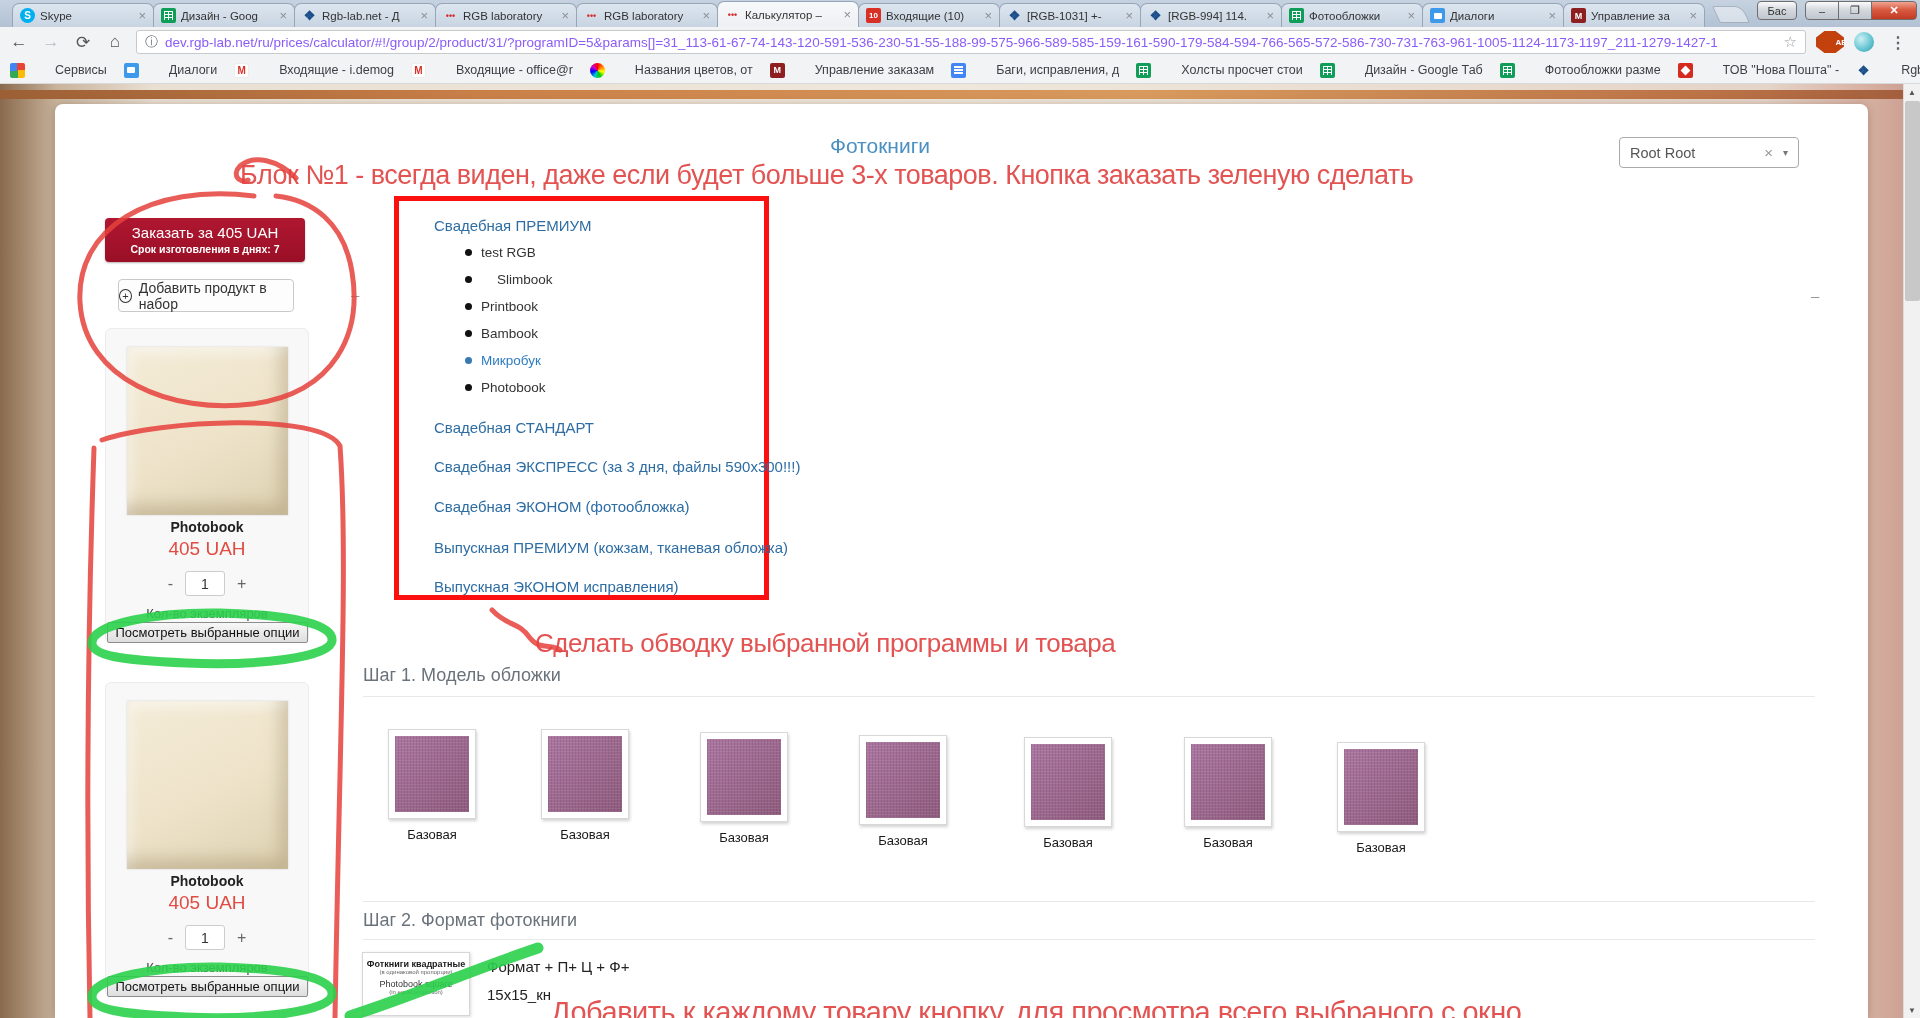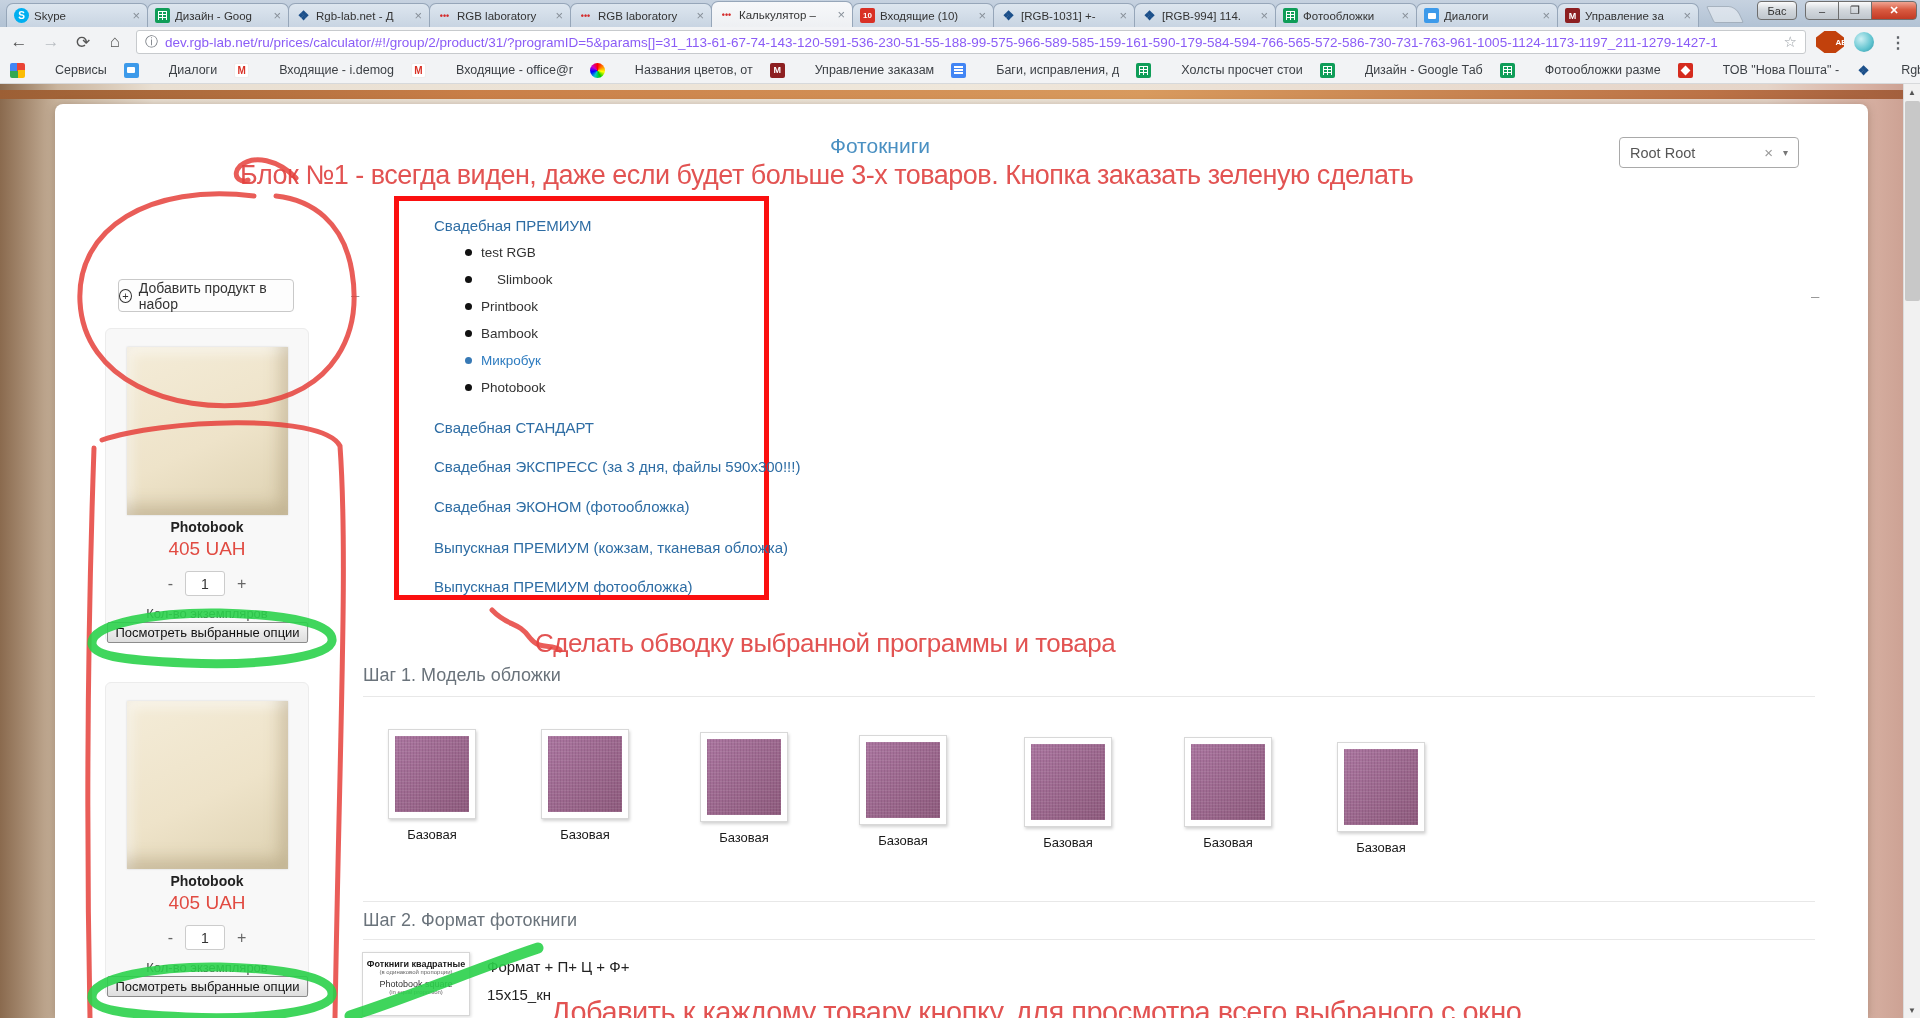--- a/index.html
+++ b/index.html
@@ -2,21 +2,21 @@
 <html><head>
 <meta charset="utf-8">
 <style>
   * { margin:0; padding:0; box-sizing:border-box; }
   body { font-family:"Liberation Sans", sans-serif; background:#888; }
   .screen { position:relative; width:1920px; height:1018px; overflow:hidden;
             font-family:"Liberation Sans", sans-serif; background:#e8e2d8; }
 
   
   .tabstrip { position:relative; height:27px; background:linear-gradient(#c6d2e0,#b2c2d4);
-              display:flex; align-items:flex-end; padding-left:6px; }
+              display:flex; align-items:flex-end; padding-left:12px; }
   .tab { height:24px; width:142px; display:flex; align-items:center; gap:5px; padding:0 7px;
          background:linear-gradient(#dde6ef,#c8d4e2); border:1px solid #96a6b9; border-bottom:none;
          border-radius:7px 7px 0 0; margin-right:-1px; font-size:11.5px; color:#333; }
   .tab.active { background:linear-gradient(#f7f8fa,#eef0f3); height:26px; z-index:2; }
   .tab-label { flex:1; white-space:nowrap; overflow:hidden; }
   .tab-close { color:#878f98; font-size:13px; padding-left:2px; }
   .newtab { width:30px; height:17px; background:rgba(255,255,255,.45); border:1px solid rgba(130,145,160,.6);
             border-radius:2px 8px 2px 2px; transform:skewX(25deg); margin:0 0 4px 12px; }
   .winctl { position:absolute; top:1px; right:3px; display:flex; z-index:10; }
   .winbtn { height:19px; border:1px solid #6e6e6e; background:linear-gradient(#fbfbfb,#d4d9de 45%,#bfc6cd);
@@ -301,20 +301,24 @@
     <div class="panel">
       <div class="pg-title">Фотокниги</div>
       <div class="note note1">Блок №1 - всегда виден, даже если будет больше 3-х товаров. Кнопка заказать зеленую сделать</div>
 
       <div class="rootsel">
         <span class="val">Root Root</span>
         <span class="clr">×</span>
         <span class="arr">▾</span>
       </div>
 
+      <div class="order-btn">
+        <div class="order-l1">Заказать за 405 UAH</div>
+        <div class="order-l2">Срок изготовления в днях: 7</div>
+      </div>
       <div class="add-btn">
         <span class="add-plus">+</span>
         <span>Добавить продукт в набор</span>
       </div>
 
       <div class="product-card" style="top:224px;">
         <div class="p-img"></div>
         <div class="p-name">Photobook</div>
         <div class="p-price">405 UAH</div>
         <div class="p-step">
@@ -350,21 +354,21 @@
         <span class="bullet" style="left:66px; top:129px;"></span>
         <div class="sub-item" style="left:82px; top:125px;">Bambook</div>
         <span class="bullet sel" style="left:66px; top:156px;"></span>
         <div class="sub-item sel" style="left:82px; top:152px;">Микробук</div>
         <span class="bullet" style="left:66px; top:183px;"></span>
         <div class="sub-item" style="left:82px; top:179px;">Photobook</div>
         <div class="prog-link" style="left:35px; top:218px;">Свадебная СТАНДАРТ</div>
         <div class="prog-link" style="left:35px; top:257px;">Свадебная ЭКСПРЕСС (за 3 дня, файлы 590x300!!!)</div>
         <div class="prog-link" style="left:35px; top:297px;">Свадебная ЭКОНОМ (фотообложка)</div>
         <div class="prog-link" style="left:35px; top:338px;">Выпускная ПРЕМИУМ (кожзам, тканевая обложка)</div>
-        <div class="prog-link" style="left:35px; top:377px;">Выпускная ПРЕМИУМ фотообложка)</div>
+        <div class="prog-link" style="left:35px; top:377px;">Выпускная ЭКОНОМ исправления)</div>
       </div>
 
       <div class="dash" style="left:296px; top:182px;">–</div>
       <div class="dash" style="left:1756px; top:183px;">–</div>
 
       <div class="note note2">Сделать обводку выбранной программы и товара</div>
 
       <div class="h-step" style="left:308px; top:561px;">Шаг 1. Модель обложки</div>
       <div class="hline" style="top:592px;"></div>
 

